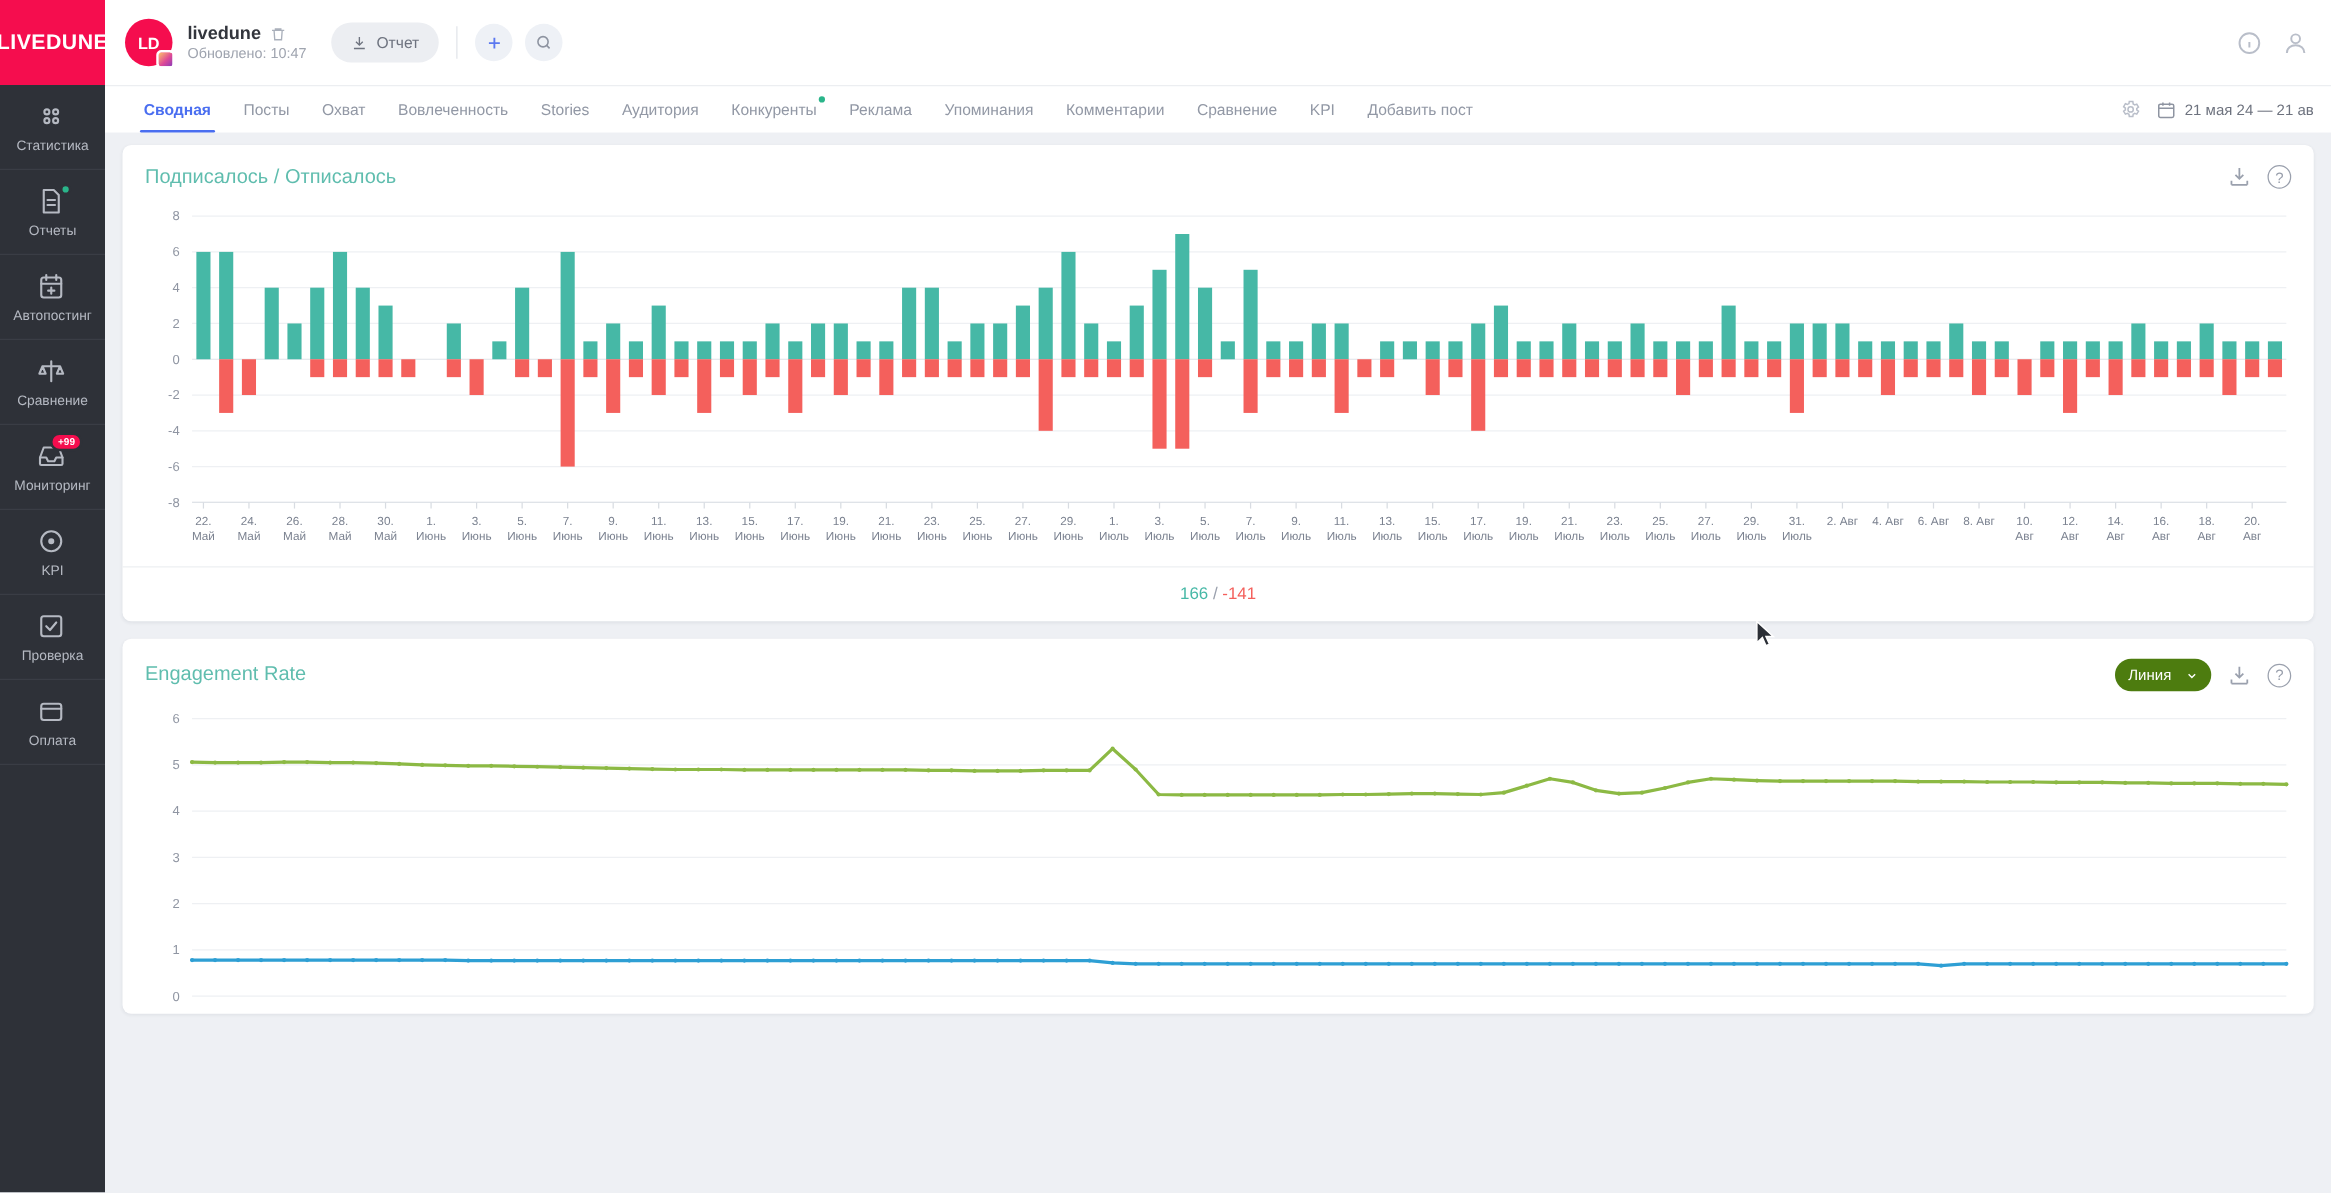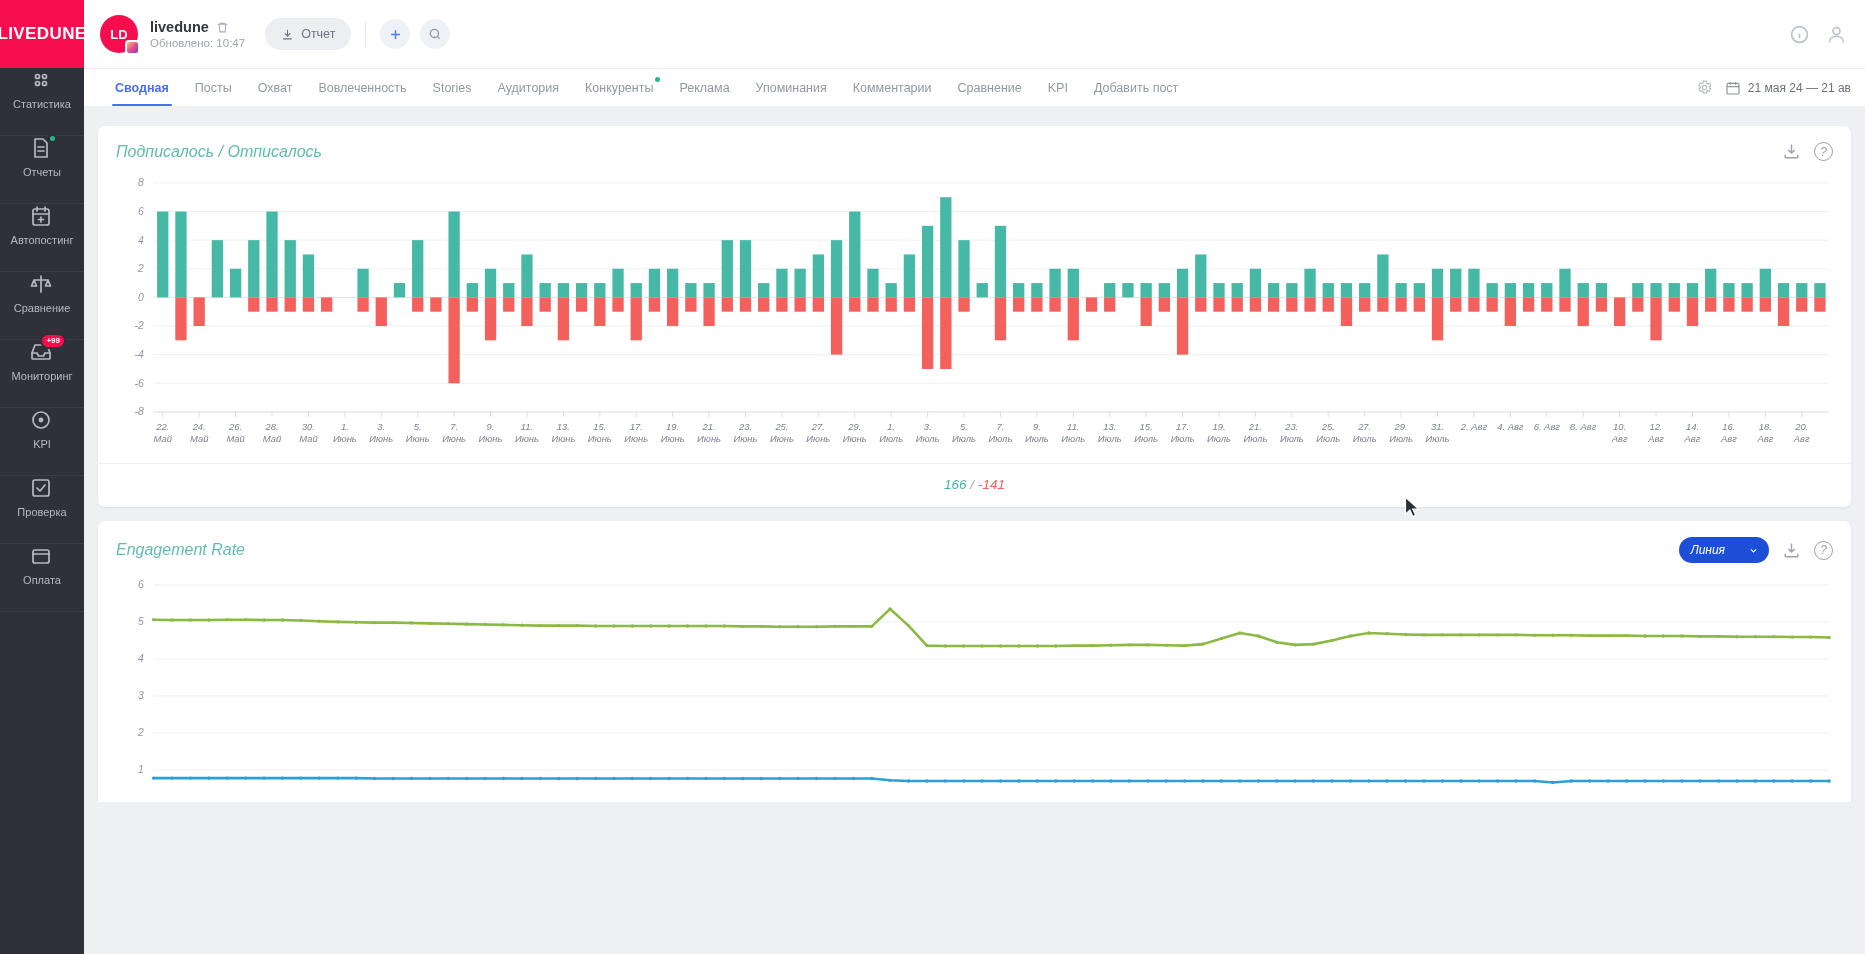--- a/index.html
+++ b/index.html
@@ -17,41 +17,41 @@
     position: relative; z-index: 30;
   }
   .logo {
     height: 68px; background: #f50d4e; color: #fff;
     display: flex; align-items: center; justify-content: center;
     font-size: 17px; font-weight: 700; letter-spacing: .4px;
     overflow: hidden; white-space: nowrap;
   }
   .side-item {
     height: 68px; display: flex; flex-direction: column;
-    align-items: center; gap: 5px;
+    align-items: center; justify-content: center; gap: 5px;
     color: #a9adb6; cursor: pointer; position: relative;
     border-bottom: 1px solid #3a3d45;
   }
   .side-item:first-of-type { border-top: none; }
   .side-item .sico { width: 26px; height: 26px; position: relative; display:block; }
   .side-item .slabel { font-size: 11px; color: #b5b9c2; line-height: 1; }
   .badge-dot {
     position: absolute; top: -2px; right: -2px;
     width: 9px; height: 9px; border-radius: 50%;
     background: #2ab58a; border: 2px solid #2e3138;
   }
   .badge-num {
     position: absolute; top: -7px; right: -11px;
     background: #f50d4e; color: #fff; font-size: 8px; font-weight: 700;
     border-radius: 9px; padding: 1px 4px; line-height: 1.2;
     border: 2px solid #2e3138;
   }
 
   
-  .main { flex: 1; height: 802px; position: relative; background: #eef0f4; overflow: hidden; }
+  .main { flex: 1; height: 954px; position: relative; background: #eef0f4; overflow: hidden; }
 
   .topbar {
     height: 68px; background: #fff; display: flex; align-items: center;
     padding: 0 18px 0 16px; position: relative;
   }
   .avatar-wrap { position: relative; width: 38px; height: 38px; margin-right: 12px; }
   .avatar {
     width: 38px; height: 38px; border-radius: 50%;
     background: #f50d4e; color: #fff; font-size: 13px; font-weight: 700;
     display: flex; align-items: center; justify-content: center;
@@ -97,37 +97,37 @@
     position: absolute; top: 8px; right: 6px; width: 5px; height: 5px;
     border-radius: 50%; background: #2ab58a;
   }
   .tabsbar-right { margin-left: auto; display: flex; align-items: center; gap: 12px; padding-right: 14px; }
   .daterange {
     display: flex; align-items: center; gap: 7px; font-size: 12px; color: #6d727e;
     cursor: pointer; white-space: nowrap;
   }
 
   
-  .content { padding: 20px 14px 0 14px; height: calc(954px - 68px - 38px); overflow: hidden; font-style: italic; }
+  .content { padding: 10px 14px 0 14px; height: calc(954px - 68px - 38px); overflow: hidden; }
   .card { background: #fff; border-radius: 7px; box-shadow: 0 1px 3px rgba(32,40,60,.07); }
   .card + .card { margin-top: 14px; }
   .card-head {
     display: flex; align-items: center; padding: 16px 18px 4px 18px; position: relative;
   }
   .card-title { font-size: 16px; color: #5fbdae; font-weight: 400; }
   .card-actions { margin-left: auto; display: flex; align-items: center; gap: 13px; }
   .ico-btn { color: #9aa0ad; cursor: pointer; display: flex; }
   .ico-help {
     width: 19px; height: 19px; border-radius: 50%; border: 1.6px solid #9aa0ad;
     color: #9aa0ad; font-size: 12px; display: flex; align-items: center;
     justify-content: center; cursor: pointer;
   }
   .pill-select {
-    height: 26px; padding: 0 11px; border-radius: 13px; background: #1d4ed8;
-    color: #fff; font-size: 12px; display: flex; align-items: center; gap: 24px;
+    height: 26px; padding: 0 11px; border-radius: 13px; background: #4d7c0f;
+    color: #fff; font-size: 12px; display: flex; align-items: center; gap: 12px;
     cursor: pointer;
   }
 
   
   .chart-wrap { position: relative; padding: 6px 14px 0 14px; }
   svg.chart { display: block; width: 100%; }
   .axis-lbl { font-size: 10.5px; fill: #8f95a2; font-family: "Liberation Sans", sans-serif; }
   .tick-lbl { font-size: 9.5px; fill: #7b8290; font-family: "Liberation Sans", sans-serif; }
   .gridline { stroke: #eef0f3; stroke-width: 1; }
   .axisline { stroke: #dfe3e8; stroke-width: 1; }

